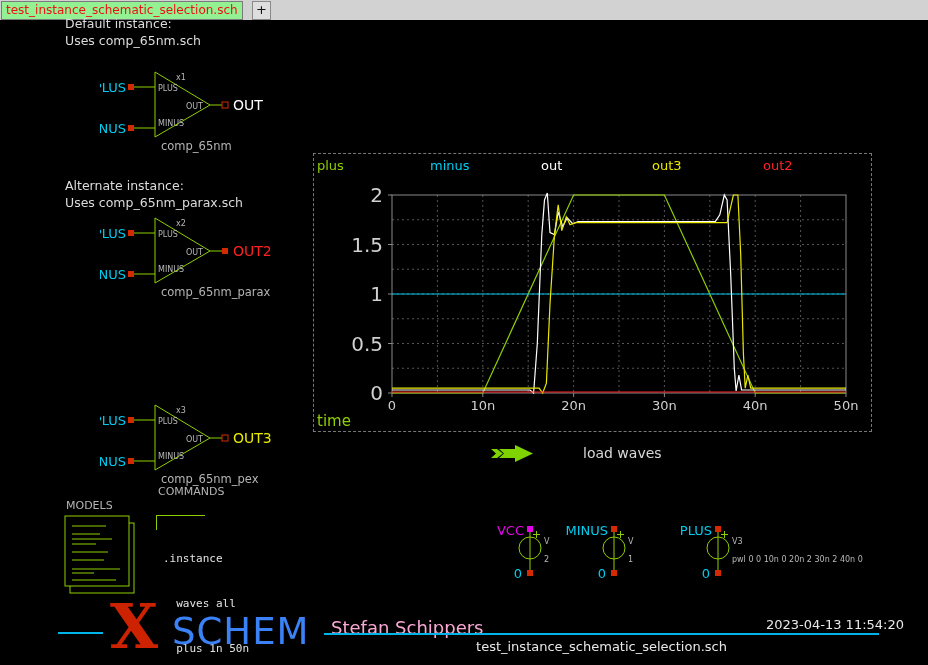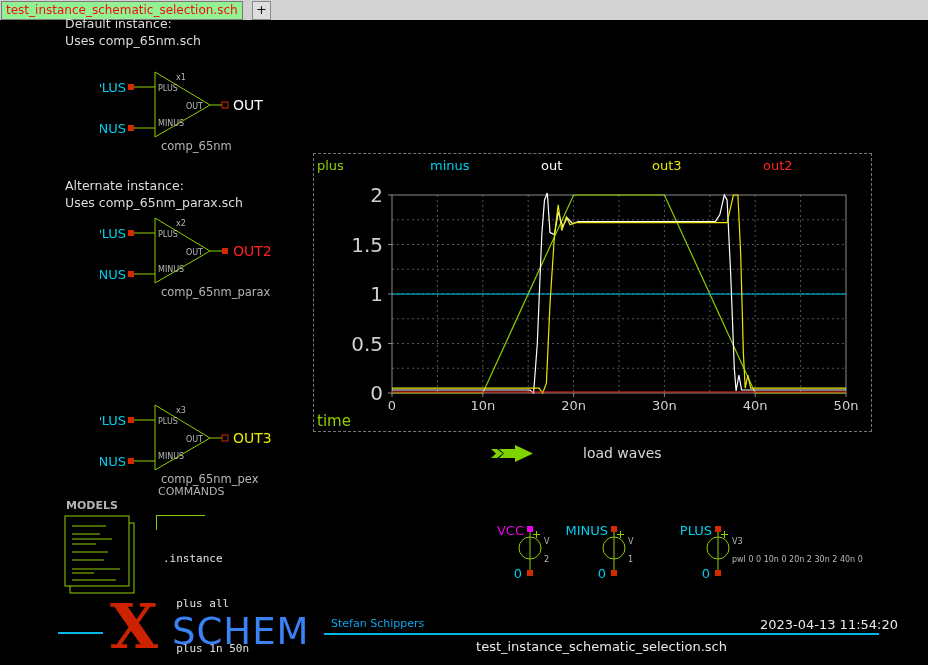--- a/index.html
+++ b/index.html
@@ -25,22 +25,22 @@
   .legend-item{position:absolute;top:4px;font-size:13px;white-space:nowrap;}
   .time-label{position:absolute;left:3px;top:258px;font-size:15px;color:#8fce00;}
   
   .loadwaves-label{color:#d8d8d8;font-size:14px;}
   
   .cyanline{position:absolute;height:2px;background:#00b4e8;}
   .logo-x{position:absolute;left:110px;top:596px;color:#cc2200;
           font-family:"DejaVu Serif",serif;font-weight:bold;font-size:62px;line-height:62px;}
   .logo-schem{position:absolute;left:172px;top:613px;color:#3b82f6;font-size:37px;
               line-height:37px;letter-spacing:1px;}
-  .author{position:absolute;left:331px;top:617px;color:#0ea5e9;font-size:11px;}
-  .datetime{position:absolute;right:56px;top:617px;color:#e8e8e8;font-size:13px;}
+  .author{position:absolute;left:331px;top:617px;color:#f9a8d4;font-size:18px;}
+  .datetime{position:absolute;right:50px;top:617px;color:#e8e8e8;font-size:13px;}
   .sheet{position:absolute;left:324px;top:639px;width:555px;text-align:center;
          color:#e8e8e8;font-size:13px;}
 </style>
 </head>
 <body>
 
 <div class="screen">
 
   <div class="tabbar">
     <div class="tab-active">test_instance_schematic_selection.sch</div>
@@ -103,42 +103,42 @@
     <text x="26" y="26" text-anchor="end" font-size="13" fill="#00ccee">PLUS</text>
     <text x="26" y="67" text-anchor="end" font-size="13" fill="#00ccee">MINUS</text>
     <text x="58" y="25" font-size="8" fill="#b8b8b8">PLUS</text>
     <text x="58" y="60" font-size="8" fill="#b8b8b8">MINUS</text>
     <text x="103" y="43" text-anchor="end" font-size="8" fill="#b8b8b8">OUT</text>
     <text x="76" y="14" font-size="8" fill="#b8b8b8">x3</text>
     <text x="133" y="44" font-size="14" fill="#e8e800">OUT3</text>
     <text x="61" y="84" font-size="11.5" fill="#b4b4b4">comp_65nm_pex</text>
   </svg>
 
-  <div class="abs gray-small" style="left:66px;top:499px;font-weight:bold;">MODELS</div>
+  <div class="abs gray-small" style="left:66px;top:499px;">MODELS</div>
   <svg class="abs" style="left:60px;top:512px;" width="90" height="86">
     <rect x="10" y="11" width="64" height="70" fill="#000" stroke="#8fce00"></rect>
     <rect x="5" y="4" width="64" height="70" fill="#000" stroke="#8fce00"></rect>
     <g stroke="#8fce00">
       <line x1="12" y1="14" x2="46" y2="14"></line>
       <line x1="12" y1="22" x2="40" y2="22"></line>
       <line x1="12" y1="27" x2="52" y2="27"></line>
       <line x1="12" y1="32" x2="36" y2="32"></line>
       <line x1="12" y1="40" x2="48" y2="40"></line>
       <line x1="12" y1="48" x2="44" y2="48"></line>
       <line x1="12" y1="57" x2="60" y2="57"></line>
       <line x1="12" y1="61" x2="34" y2="61"></line>
       <line x1="12" y1="68" x2="56" y2="68"></line>
     </g>
   </svg>
 
   <div class="abs gray-small" style="left:158px;top:485px;">COMMANDS</div>
   <div class="abs" style="left:156px;top:515px;width:48px;height:14px;border-left:1px solid #8fce00;border-top:1px solid #8fce00;"></div>
   <div class="abs code" style="left:163px;top:521px;">
     <div>.instance</div>
-    <div>  plus all</div>
+    <div>  waves all</div>
     <div>  plus 1n 50n</div>
     
     
   </div>
 
   <svg class="abs" style="left:460px;top:522px;" width="90" height="58">
     <line x1="70" y1="7" x2="70" y2="51" stroke="#8fce00"></line>
     <circle cx="70" cy="26" r="11" fill="none" stroke="#8fce00"></circle>
     <line x1="73" y1="12.5" x2="80" y2="12.5" stroke="#8fce00"></line>
     <line x1="76.5" y1="9" x2="76.5" y2="16" stroke="#8fce00"></line>

